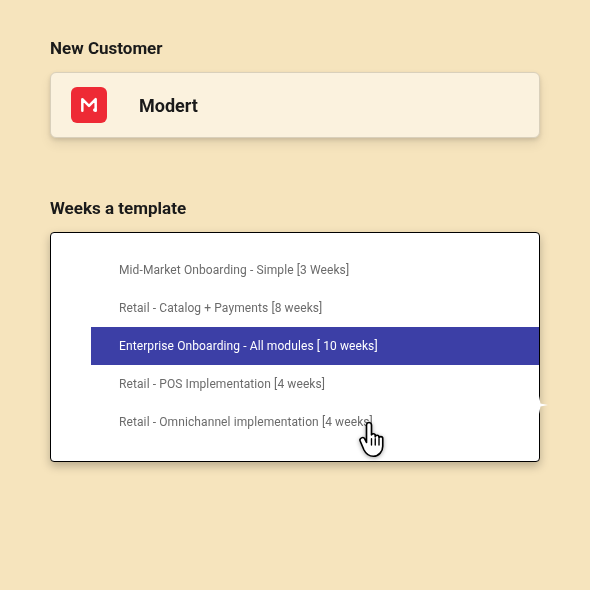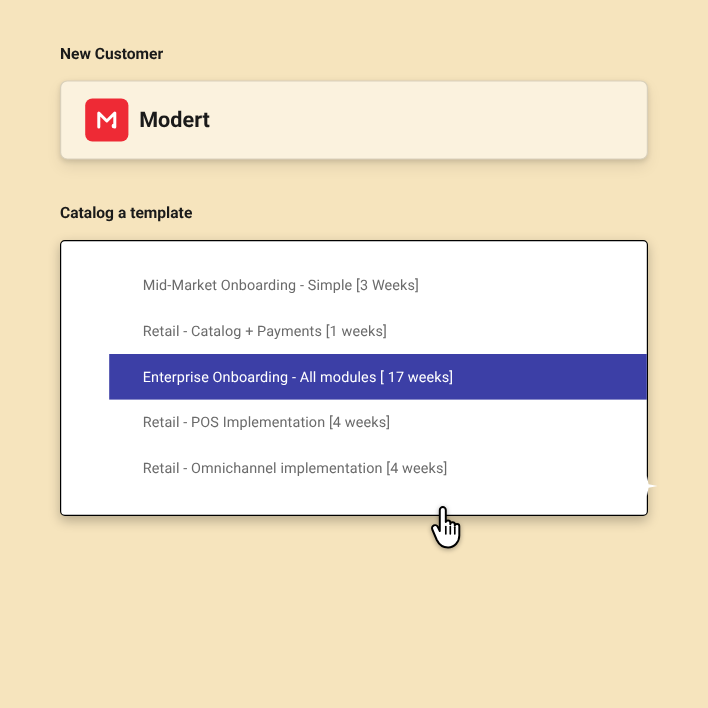--- a/index.html
+++ b/index.html
@@ -10,35 +10,35 @@
     body {
       width: 590px;
       height: 590px;
       background: #f6e4bd;
       font-family: -apple-system, BlinkMacSystemFont, "Segoe UI", Roboto, Helvetica, Arial, sans-serif;
       padding: 38px 50px;
       position: relative;
       overflow: hidden;
     }
     .section-label {
-      font-size: 13px;
+      font-size: 17px;
       font-weight: 700;
       color: #1a1a1a;
       margin-bottom: 14px;
     }
     .customer-card {
       background: #fbf2de;
       border: 1px solid #d9d0bb;
       border-radius: 6px;
       padding: 14px 20px;
       display: flex;
       align-items: center;
-      gap: 9px;
+      gap: 32px;
       box-shadow: 0 2px 4px rgba(0,0,0,0.12), 0 6px 12px rgba(0,0,0,0.08);
-      margin-bottom: 38px;
+      margin-bottom: 60px;
     }
     .customer-logo {
       width: 36px;
       height: 36px;
       background: #ee2a35;
       border-radius: 6px;
       display: flex;
       align-items: center;
       justify-content: center;
       flex-shrink: 0;
@@ -104,26 +104,26 @@
 <div class="customer-card">
   <div class="customer-logo">
     <svg viewBox="0 0 24 24" fill="none">
       <path d="M4 19 L4 5 L12 13 L20 5 L20 19" stroke="#ffffff" stroke-width="3" stroke-linecap="round" stroke-linejoin="round"></path>
       <circle cx="19" cy="18" r="2.2" fill="#ffffff"></circle>
     </svg>
   </div>
   <div class="customer-name">Modert</div>
 </div>
 
-<div class="section-label">Catalog a template</div>
+<div class="section-label">Weeks a template</div>
 
 <div class="template-dropdown">
   <div class="template-option">Mid-Market Onboarding - Simple [3 Weeks]</div>
-  <div class="template-option">Retail - Catalog + Payments [1 weeks]</div>
-  <div class="template-option selected">Enterprise Onboarding - All modules [ 17 weeks]</div>
+  <div class="template-option">Retail - Catalog + Payments [8 weeks]</div>
+  <div class="template-option selected">Enterprise Onboarding - All modules [ 10 weeks]</div>
   <div class="template-option">Retail - POS Implementation [4 weeks]</div>
   <div class="template-option">Retail - Omnichannel implementation [4 weeks]</div>
 </div>
 
 <svg class="sparkle" viewBox="0 0 24 24">
   <path d="M12 0 L14 10 L24 12 L14 14 L12 24 L10 14 L0 12 L10 10 Z" fill="#ffffff"></path>
 </svg>
 
 <svg class="cursor-pointer" viewBox="0 0 32 32">
   <path d="M10 4 C10 3 11 2 12 2 C13 2 14 3 14 4 L14 12 C14 11.5 14.5 11 15.5 11 C16.5 11 17 11.5 17 12.5 L17 13.5 C17 12.8 17.6 12.2 18.5 12.2 C19.4 12.2 20 12.8 20 13.7 L20 14.5 C20 13.9 20.6 13.3 21.5 13.3 C22.4 13.3 23 13.9 23 14.8 L23 21 C23 25 20 29 15.5 29 C12 29 9.5 27 8 24 L5 17 C4.5 16 5 14.8 6 14.3 C7 13.8 8.2 14.3 8.7 15.3 L10 18 Z" fill="#ffffff" stroke="#000000" stroke-width="1.3" stroke-linejoin="round"></path>

